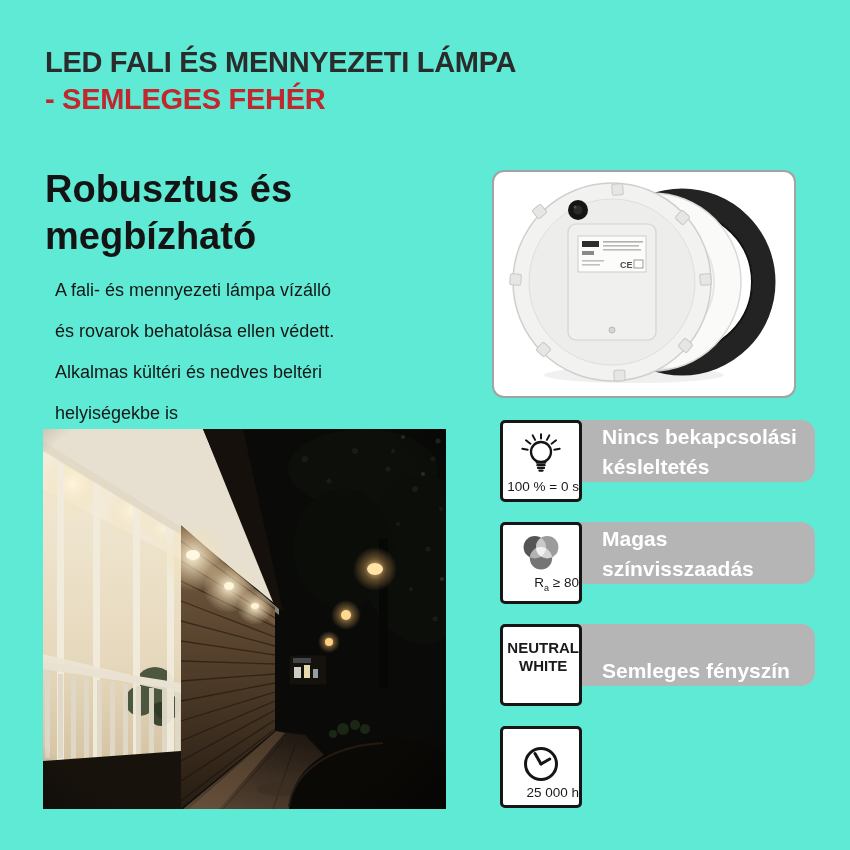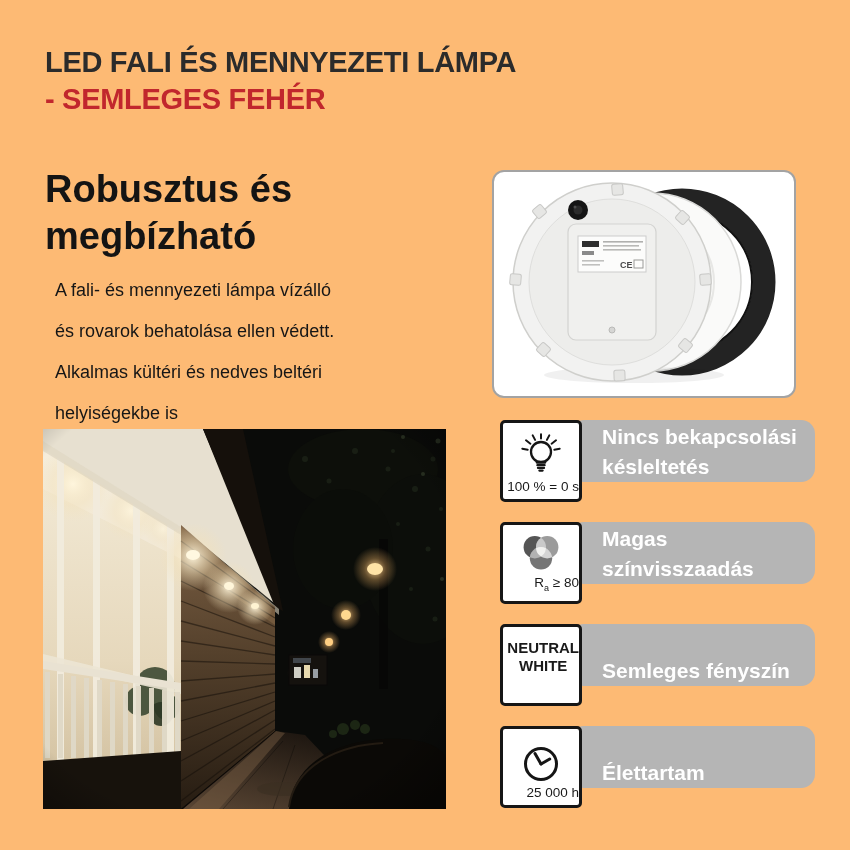--- a/index.html
+++ b/index.html
@@ -1,16 +1,16 @@
 <!DOCTYPE html>
 <html><head>
 <meta charset="utf-8">
 <style>
   html,body{margin:0;padding:0;background:#ffffff;font-family:"Liberation Sans",sans-serif;}
-  .canvas{position:relative;width:850px;height:850px;background:#fdba74;overflow:hidden;}
+  .canvas{position:relative;width:850px;height:850px;background:#5eead4;overflow:hidden;}
 
   
   .title{position:absolute;left:45px;top:44px;font-weight:bold;font-size:29px;line-height:37px;letter-spacing:-0.3px;color:#2b2b2b;}
   .title .line2{color:#c1272d;}
 
   
   .heading{position:absolute;left:45px;top:166px;font-weight:bold;font-size:38px;line-height:47px;color:#141414;white-space:pre-line;}
   .body-text{position:absolute;left:55px;top:270px;width:470px;font-size:18px;line-height:41px;color:#161616;white-space:pre-line;}
 
   
@@ -331,23 +331,20 @@
       <div class="feature-bar">
         <span class="feature-label">Semleges fényszín</span>
       </div>
       <div class="icon-box text-only">
         <div class="icon-caption">NEUTRAL
 WHITE</div>
       </div>
     </div>
 
     <div class="feature-row">
-      <div class="feature-bar">
-        <span class="feature-label">Élettartam</span>
-      </div>
       <div class="icon-box">
         <div class="icon-glyph">
           <svg width="44" height="42" viewBox="0 0 44 42">
             <circle cx="22" cy="21" r="15.5" fill="none" stroke="#151515" stroke-width="3"></circle>
             <g stroke="#151515" stroke-width="3" stroke-linecap="round">
               <line x1="22" y1="21" x2="16" y2="10.6"></line>
               <line x1="22" y1="21" x2="30.7" y2="16"></line>
             </g>
           </svg>
         </div>

